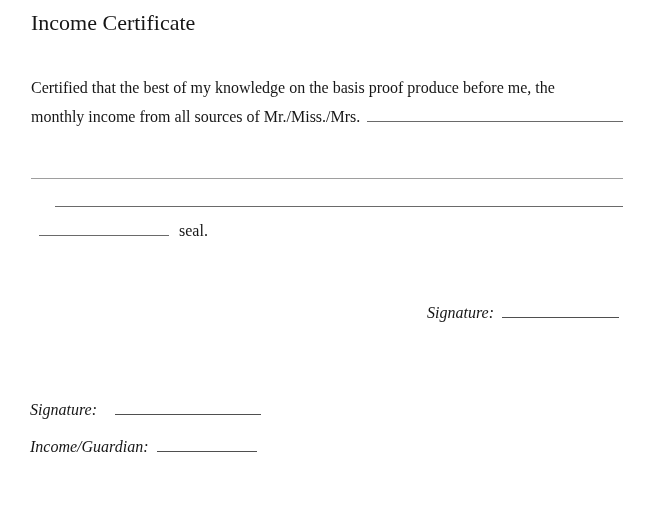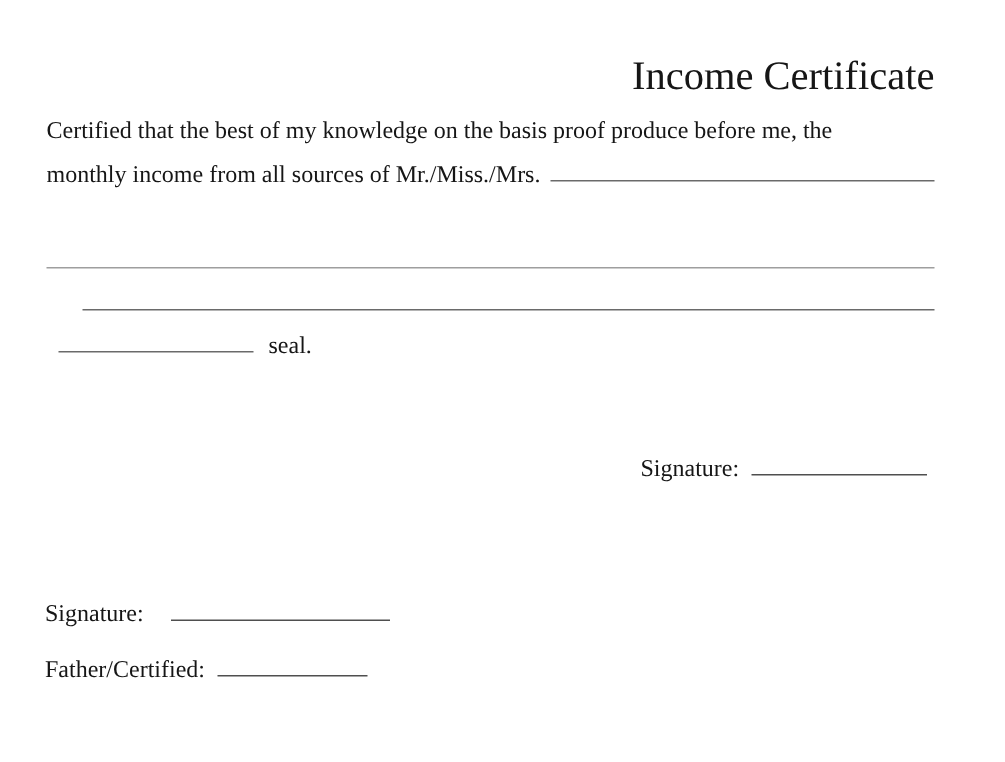--- a/index.html
+++ b/index.html
@@ -16,25 +16,25 @@
   .page{
     position:relative;
     width:670px;
     height:508px;
     background:var(--background);
     color:var(--text);
     overflow:hidden;
   }
   .title{
     position:absolute;
-    top:34px;
+    top:7px;
     left:31px;
     width:592px;
-    text-align:right;
-    font-size:27px;
+    text-align:left;
+    font-size:22px;
     line-height:32px;
     white-space:nowrap;
   }
   .line{
     position:absolute;
     left:31px;
     width:592px;
     font-size:16px;
     line-height:20px;
     display:flex;
@@ -55,20 +55,21 @@
   .blank.grow{flex:1 1 auto;}
   .blank.light{border-bottom-color:var(--divider-line);}
   .blank.dark{border-bottom-color:#4f4f4f;}
   .abs{
     position:absolute;
     font-size:16px;
     line-height:20px;
     display:flex;
     align-items:baseline;
     white-space:nowrap;
+    font-style:italic;
   }
   .label{display:inline-block;}
 </style>
 </head>
 <body>
 
 <div class="page">
 
   <div class="title">Income Certificate</div>
 
@@ -98,17 +99,17 @@
   <div class="abs" style="top:303px;left:427px">
     <span class="label">Signature:</span>
     <span class="blank dark" style="margin-left:8px;width:117px"></span>
   </div>
 
   <div class="abs" style="top:400px;left:30px">
     <span class="label">Signature:</span>
     <span class="blank dark" style="margin-left:18px;width:146px"></span>
   </div>
   <div class="abs" style="top:437px;left:30px">
-    <span class="label">Father/Certified:</span>
+    <span class="label">Income/Guardian:</span>
     <span class="blank dark" style="margin-left:8px;width:100px"></span>
   </div>
 
 </div>
 
 </body></html>

